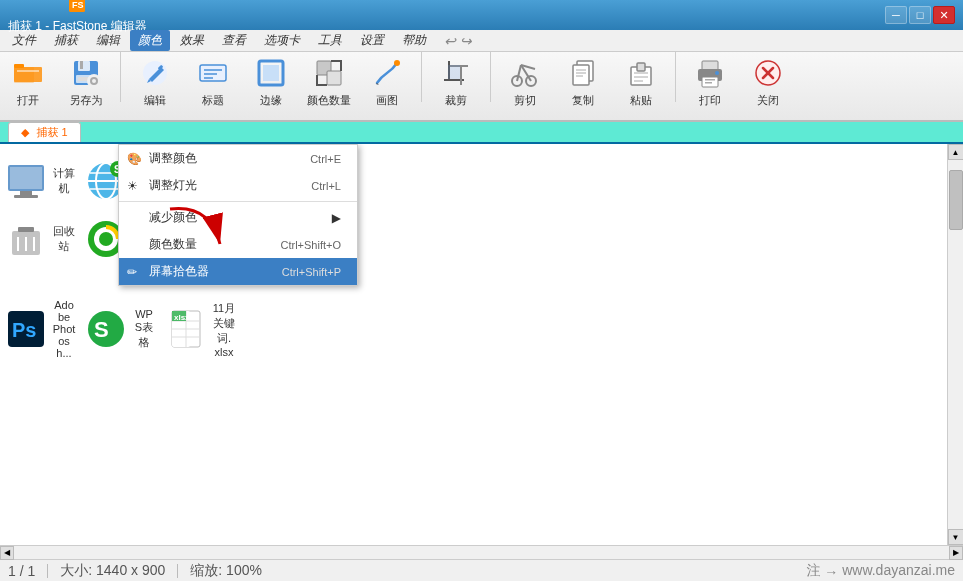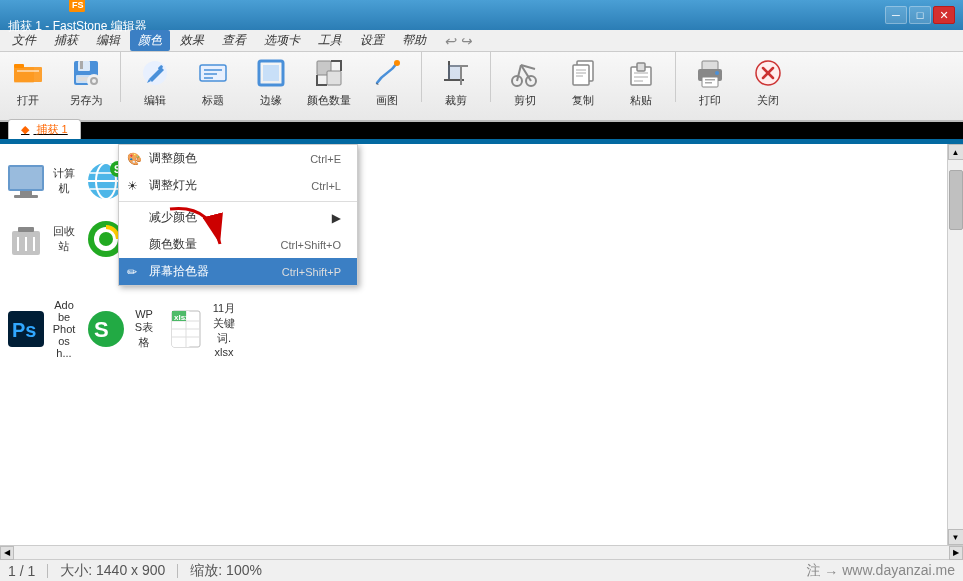--- a/index.html
+++ b/index.html
@@ -376,21 +376,21 @@
         <svg width="32" height="32" viewBox="0 0 32 32">
           <circle cx="16" cy="16" r="12" fill="#fee" stroke="#cc3333" stroke-width="1.5"></circle>
           <line x1="11" y1="11" x2="21" y2="21" stroke="#cc3333" stroke-width="2.5" stroke-linecap="round"></line>
           <line x1="21" y1="11" x2="11" y2="21" stroke="#cc3333" stroke-width="2.5" stroke-linecap="round"></line>
         </svg>
       </div>
       <span class="btn-label">关闭</span>
     </div>
   </div>
 
-  <div class="tab-area" style="background:#000000;border-bottom:5px solid #0369a1;text-decoration:underline;">
+  <div class="tab-area" style="background:#5eead4;border-bottom:2px solid #0369a1;">
     <div class="tab-item">
       <span style="color:#ff6600;margin-right:4px;">◆</span>
       <span>捕获 1</span>
     </div>
   </div>
 
   <div style="display:flex;flex-direction:column;height:calc(581px - 30px - 22px - 70px - 22px - 22px);">
     <div class="content-with-scroll">
 
       <div class="desktop-area" style="position:relative;">

